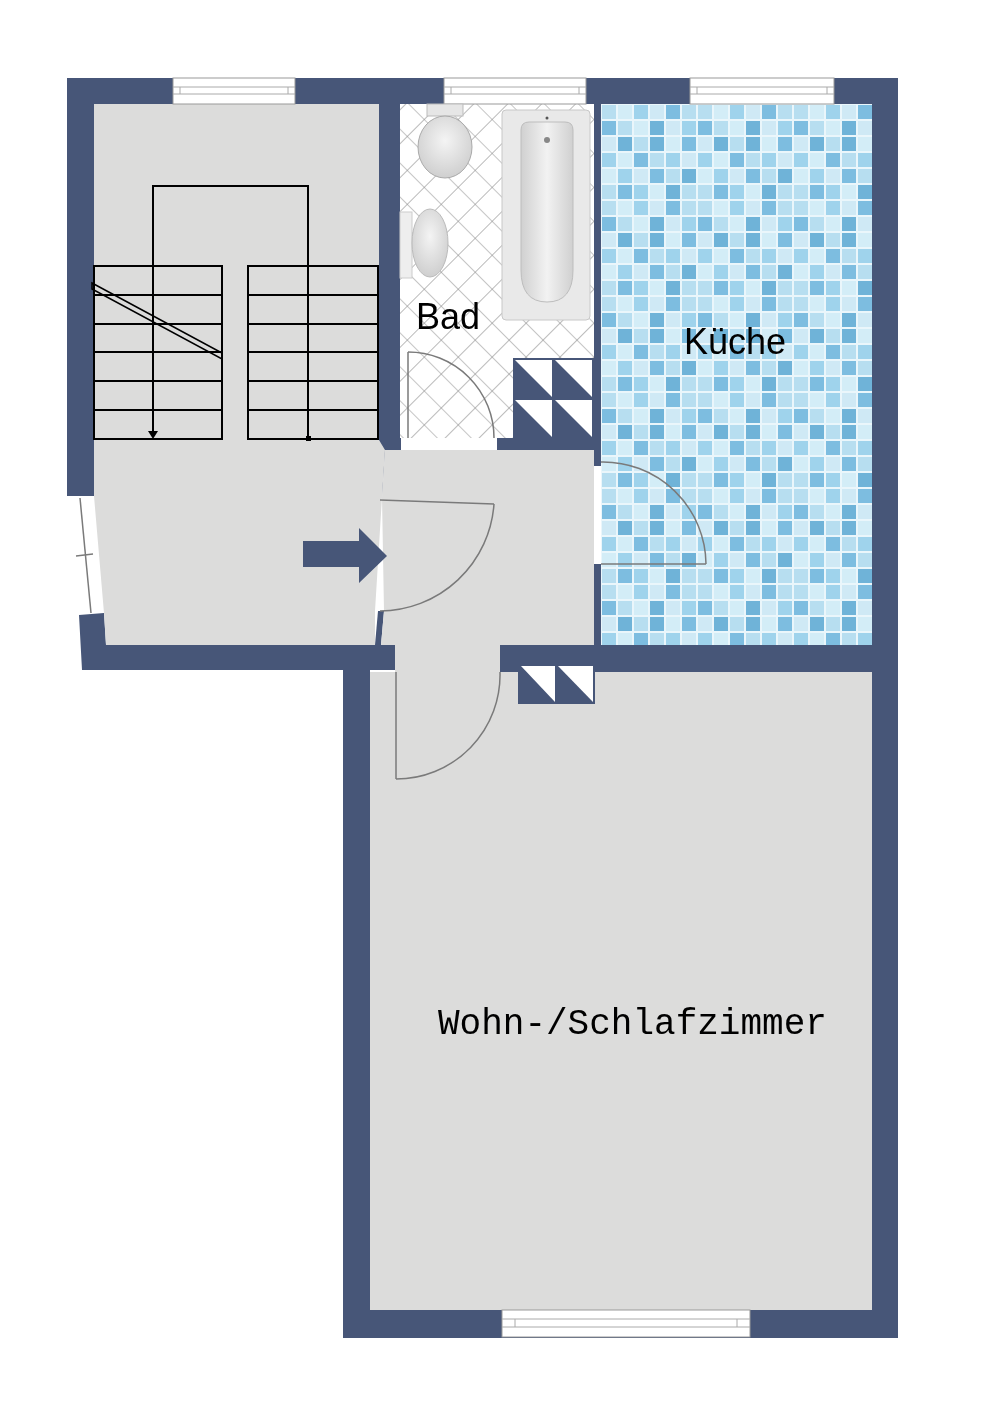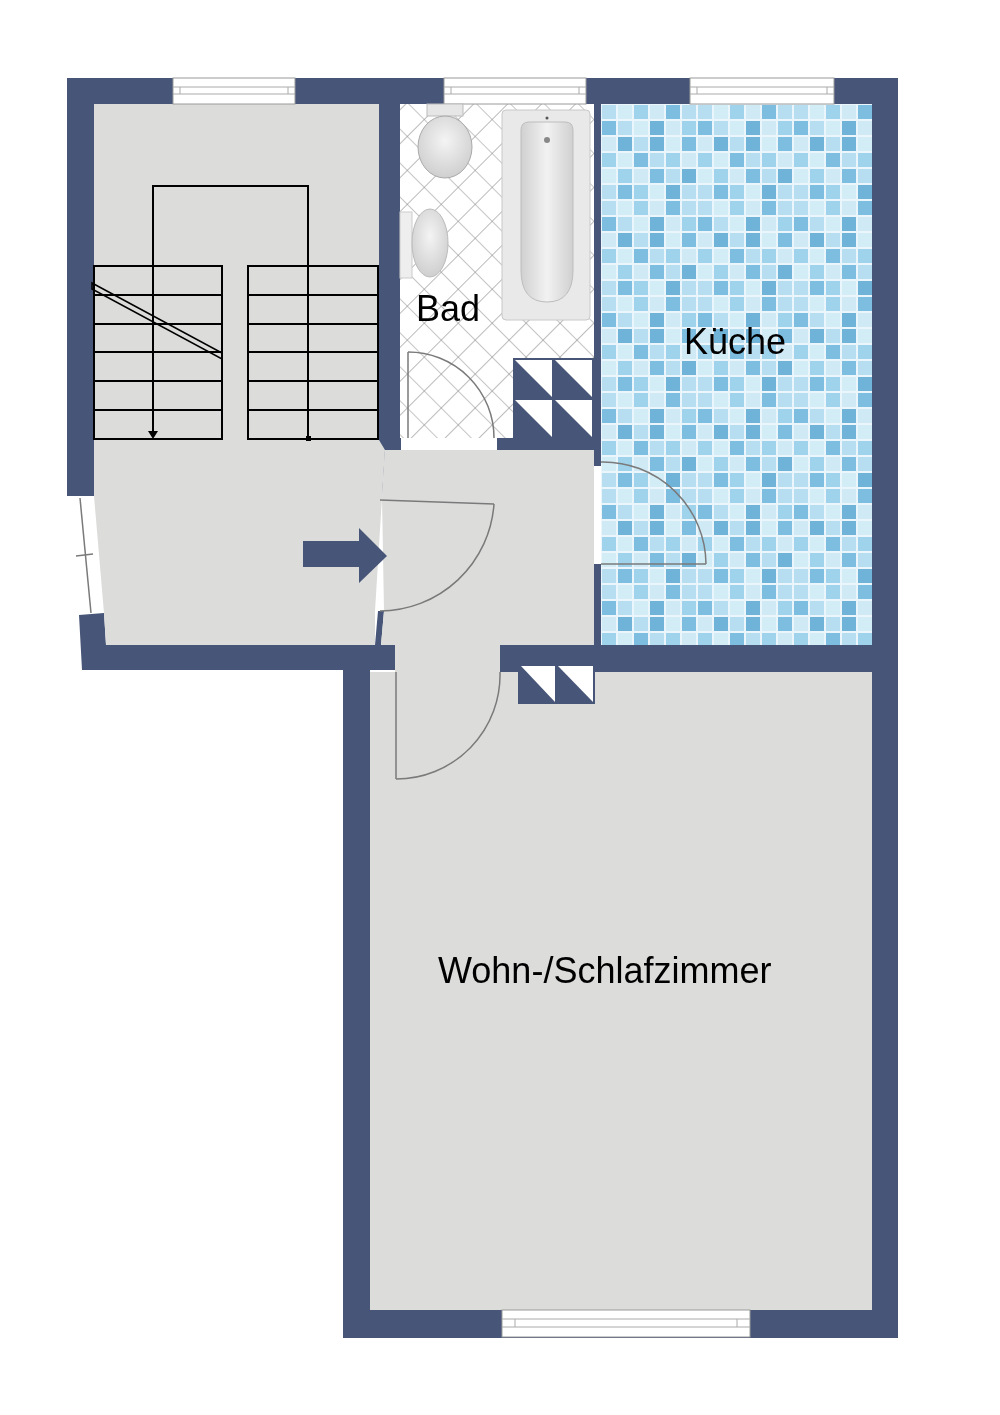--- a/index.html
+++ b/index.html
@@ -1,21 +1,21 @@
 <!DOCTYPE html>
 <html><head>
 <meta charset="utf-8">
 <style>
   html, body { margin:0; padding:0; background:#ffffff; }
   body { width:1000px; height:1415px; position:relative; overflow:hidden; font-family:"Liberation Sans", sans-serif; }
   .plan { position:absolute; left:0; top:0; width:1000px; height:1415px; }
   .label { position:absolute; color:#000; font-family:"Liberation Sans", sans-serif; white-space:nowrap; }
-  .label-bad { left:416px; top:288px; font-size:36px; }
+  .label-bad { left:416px; top:296px; font-size:36px; }
   .label-kueche { left:684px; top:321px; font-size:36px; }
-  .label-wohn { left:438px; top:950px; font-size:36px; }
+  .label-wohn { left:438px; top:1004px; font-size:36px;font-family:Liberation Mono, monospace; }
 </style>
 </head>
 <body>
 
 <svg class="plan" width="1000" height="1415" viewBox="0 0 1000 1415" xmlns="http://www.w3.org/2000/svg">
   <defs>
     <pattern id="bathTile" width="24" height="24" patternUnits="userSpaceOnUse" patternTransform="rotate(45)">
       <rect width="24" height="24" fill="#ffffff"></rect>
       <path d="M0 0 H24 M0 0 V24" stroke="#8c8c8c" stroke-width="1.2"></path>
     </pattern>

